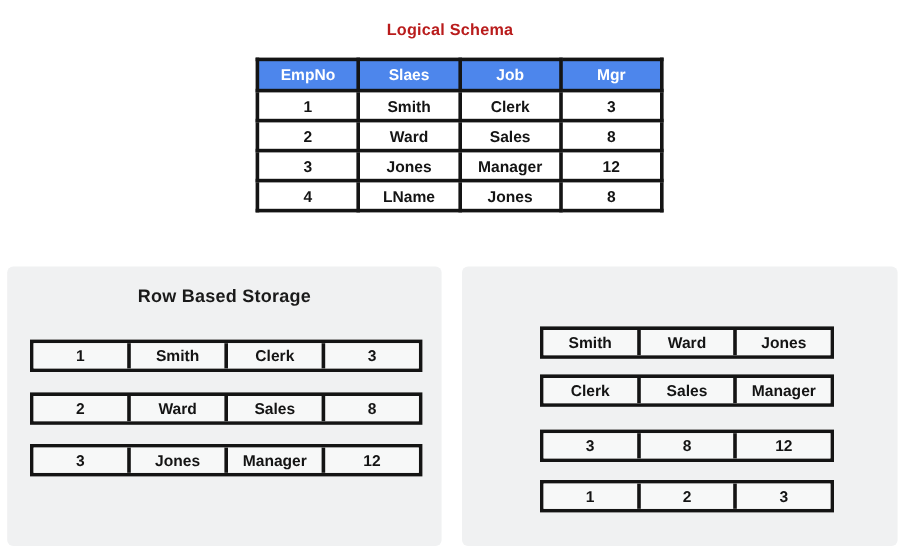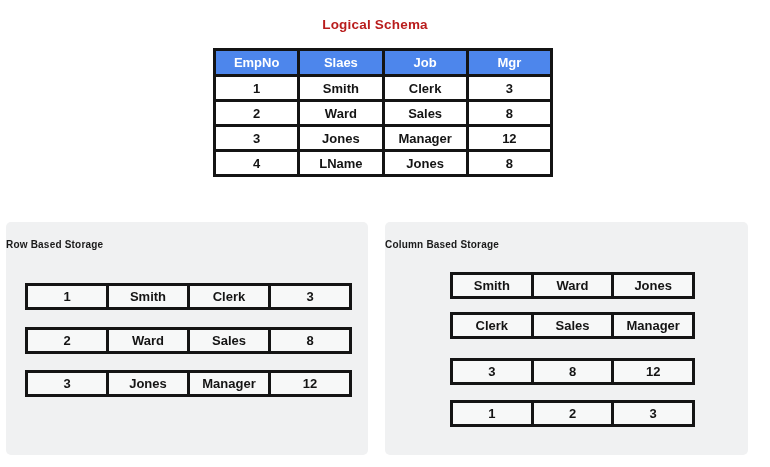--- a/index.html
+++ b/index.html
@@ -51,23 +51,23 @@
   .panel {
     position: absolute;
     top: 222px;
     height: 233px;
     background: #f0f1f2;
     border-radius: 5px;
   }
   .panel-left  { left: 6px;   width: 362px; }
   .panel-right { left: 385px; width: 363px; }
   .panel-title {
-    text-align: left;
+    text-align: center;
     padding-top: 17px;
-    font-size: 10px;
+    font-size: 15px;
     font-weight: 700;
     letter-spacing: .2px;
     color: #1a1a1a;
   }
   .strip {
     position: absolute;
     display: flex;
     border: 3px solid #141414;
     background: #f7f8f8;
   }
@@ -156,21 +156,20 @@
       </div>
     <div class="strip ls-2">
         <div class="cell">3</div>
         <div class="cell">Jones</div>
         <div class="cell">Manager</div>
         <div class="cell">12</div>
       </div>
   </section>
 
   <section class="panel panel-right">
-    <div class="panel-title">Column Based Storage</div>
     <div class="strip rs-0">
         <div class="cell">Smith</div>
         <div class="cell">Ward</div>
         <div class="cell">Jones</div>
       </div>
     <div class="strip rs-1">
         <div class="cell">Clerk</div>
         <div class="cell">Sales</div>
         <div class="cell">Manager</div>
       </div>

